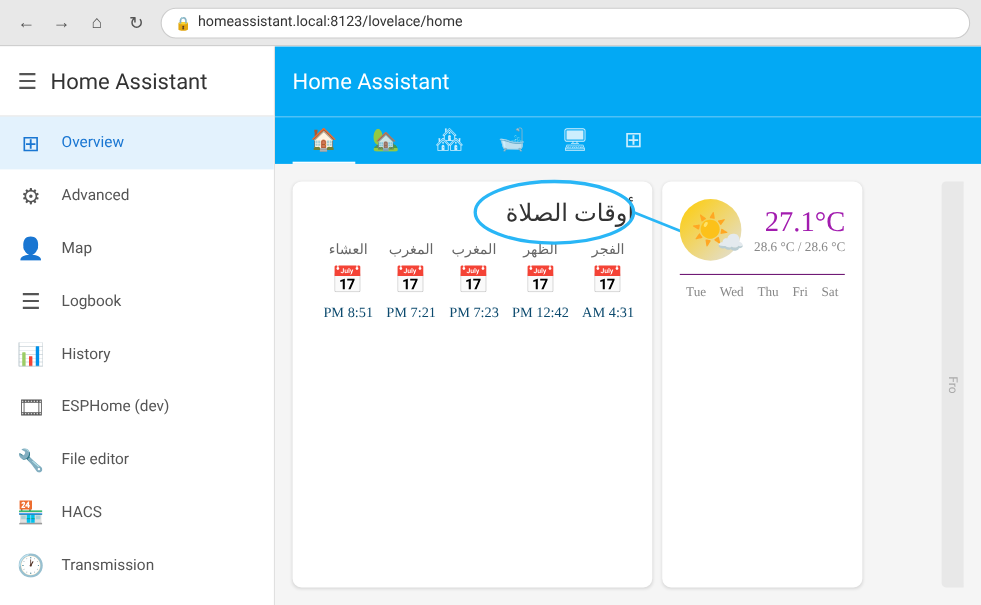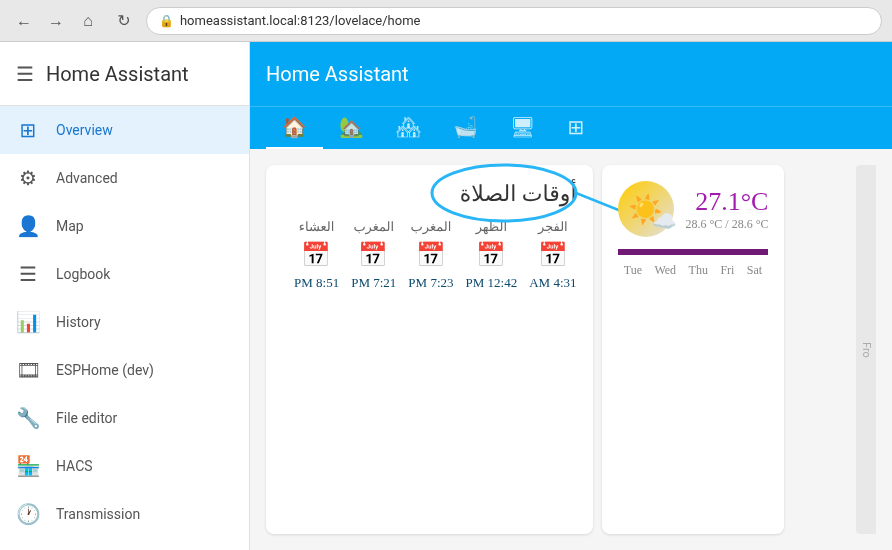--- a/index.html
+++ b/index.html
@@ -219,21 +219,21 @@
     .weather-range {
       font-size: 12px;
       color: #888;
       text-align: center;
     }
     .weather-days {
       display: flex;
       justify-content: space-around;
       margin-top: 12px;
       padding-top: 8px;
-      border-top: 6px solid #701a75;
+      border-top: 1px solid #701a75;
     }
     .day-label { font-size: 12px; color: #888; text-align: center; }
 
     
     .right-panel-hint {
       width: 20px;
       background: #e8e8e8;
       flex-shrink: 0;
       border-radius: 4px 0 0 4px;
       display: flex;

